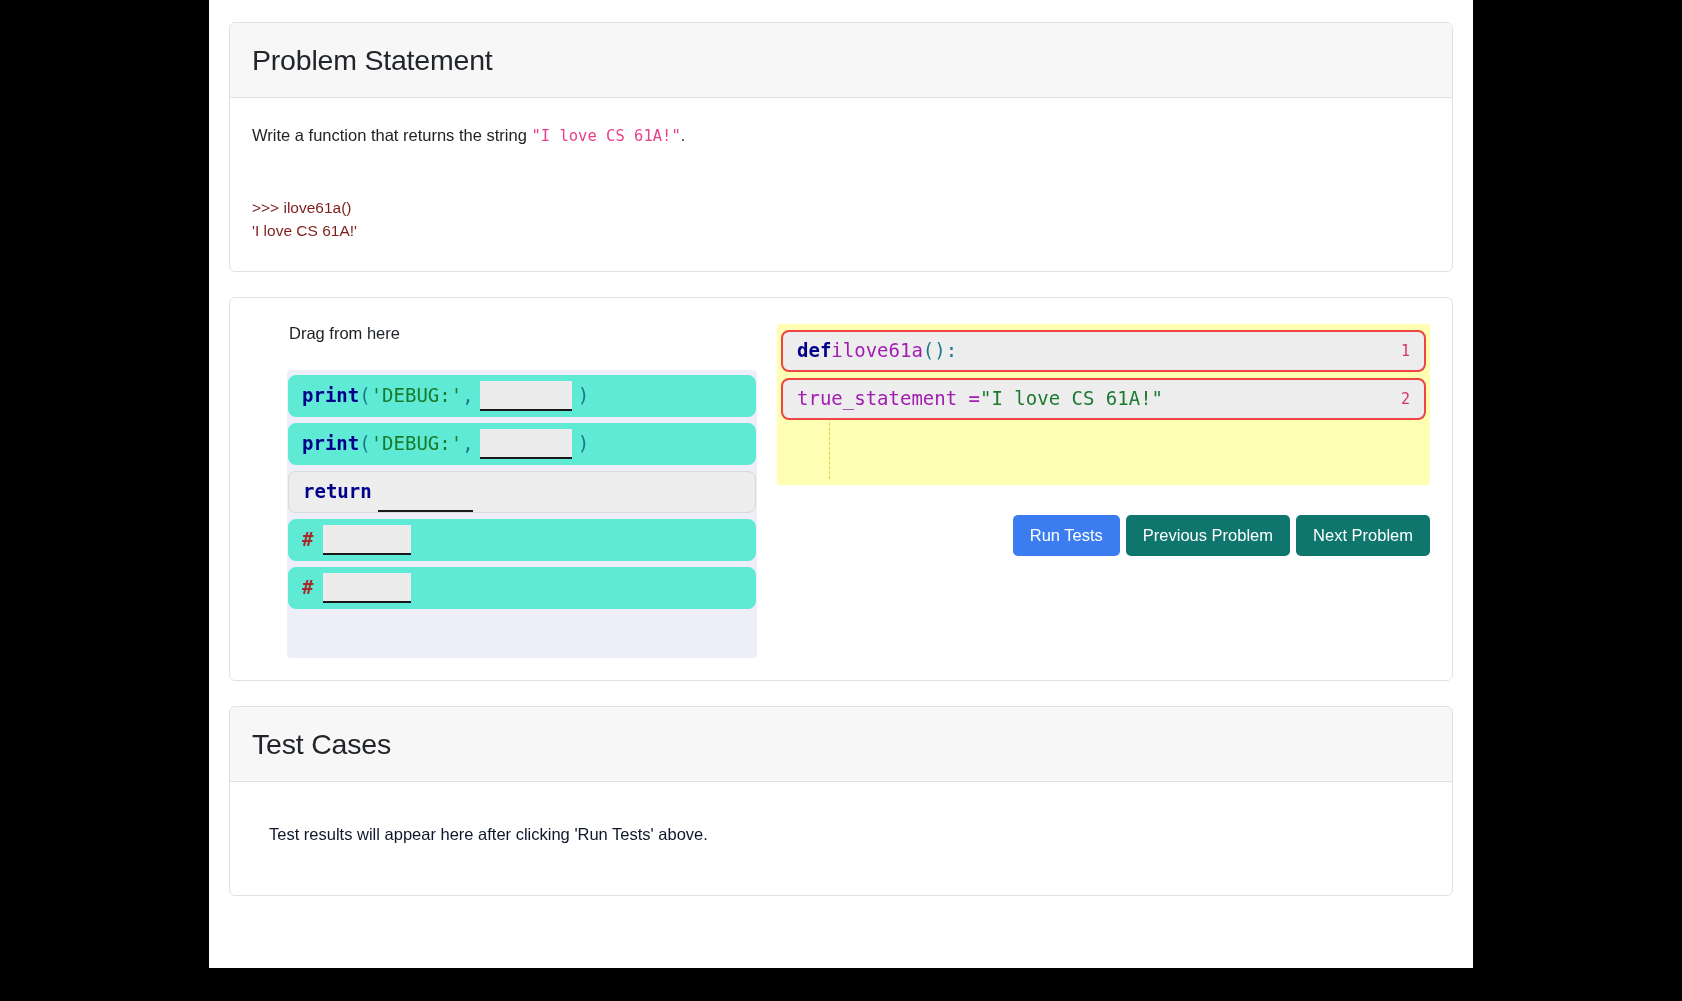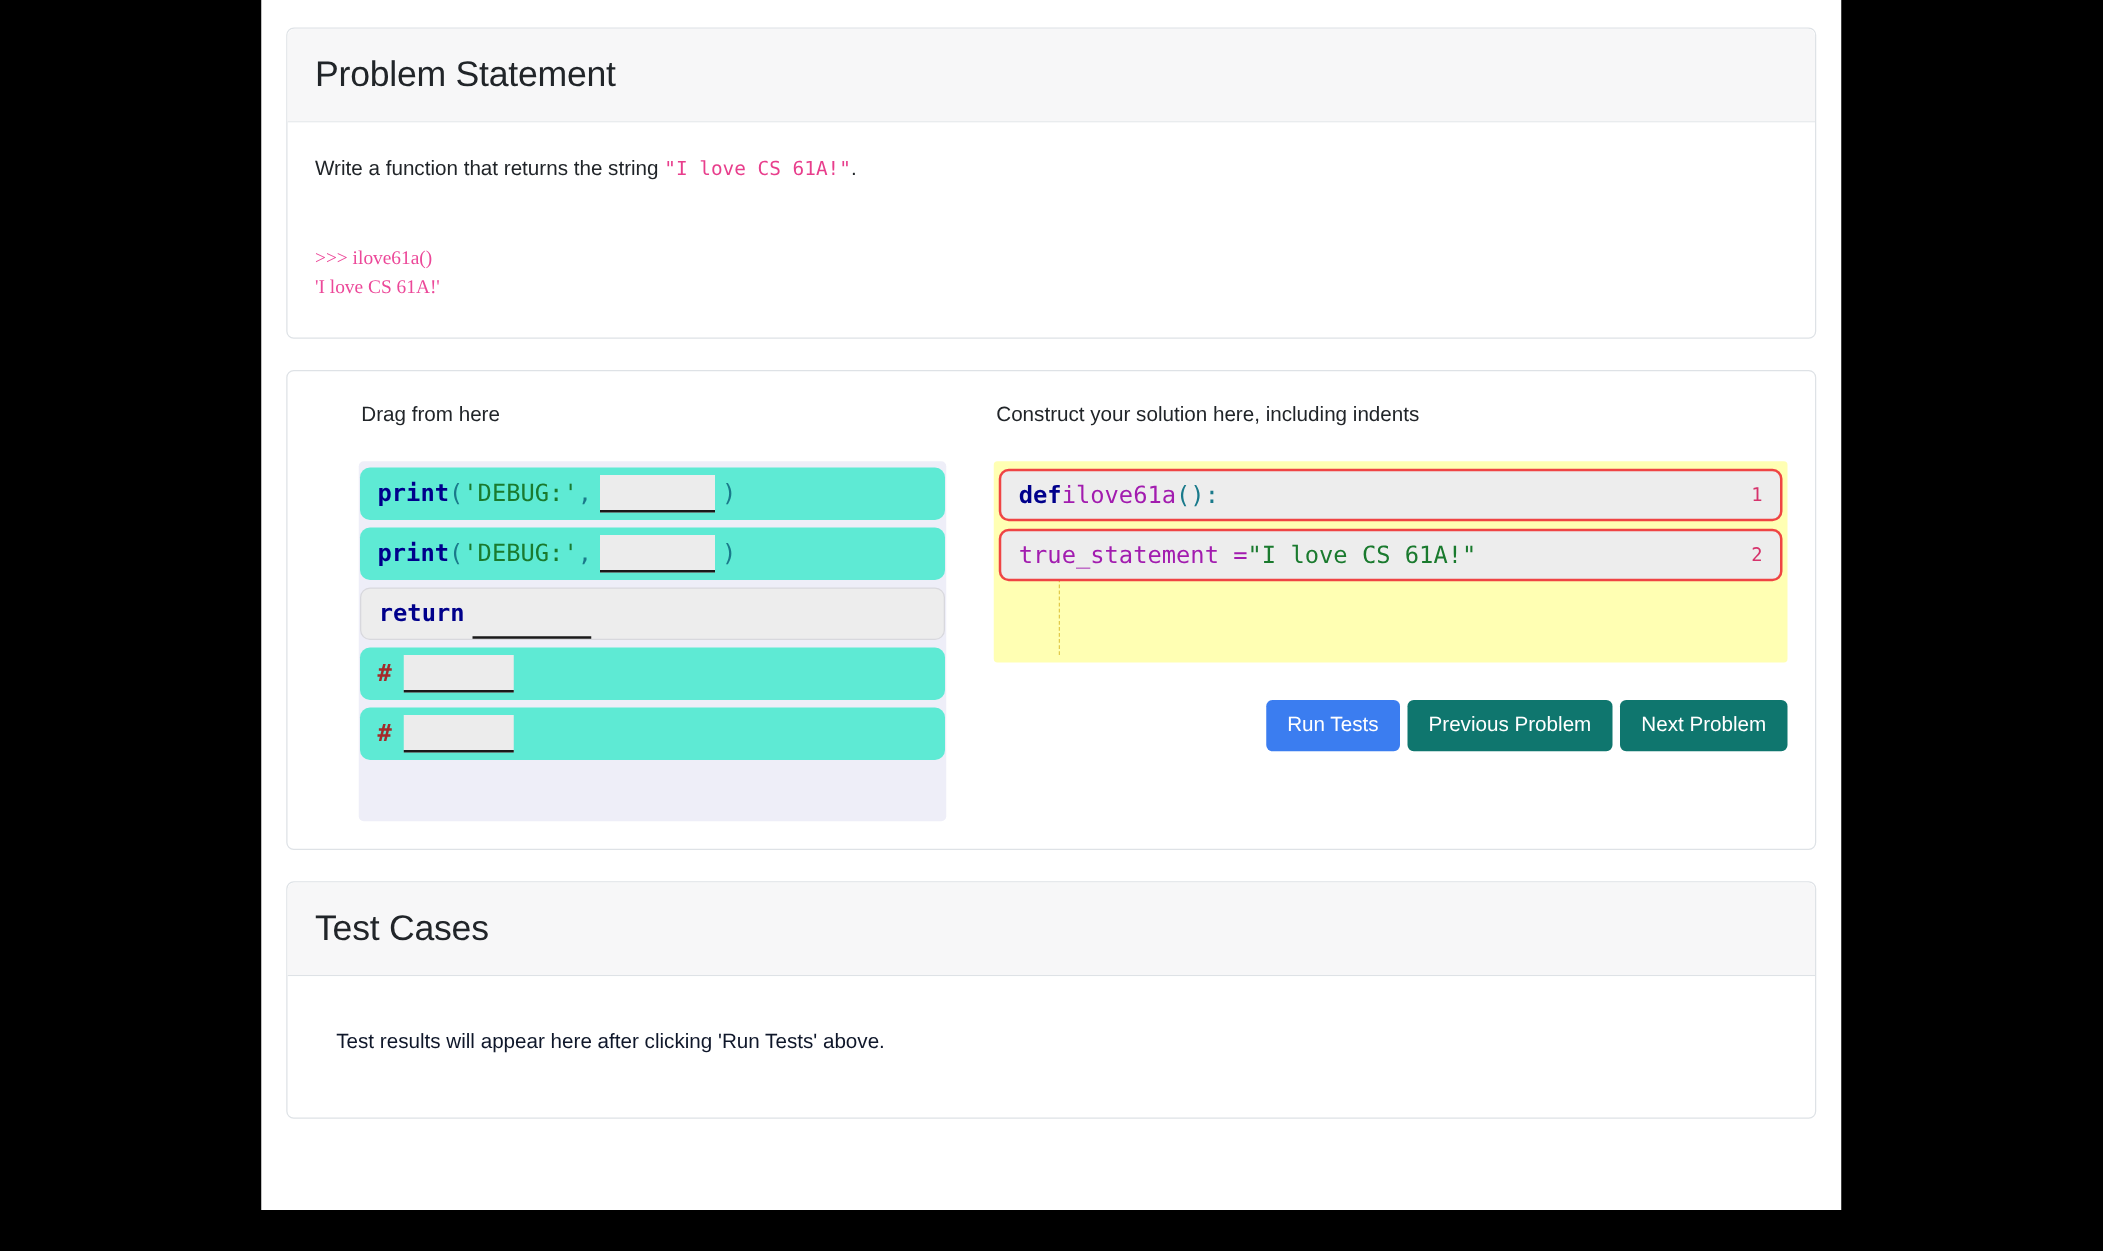--- a/index.html
+++ b/index.html
@@ -65,35 +65,35 @@
     color: #212529;
     line-height: 1.6;
     margin: 0;
   }
   .code-inline {
     font-family: "DejaVu Sans Mono", monospace;
     font-size: 15.5px;
     color: #e83e8c;
   }
   .prob-pre {
-    font-family: Liberation Serif, serif;
+    font-family: Liberation Sans, sans-serif;
     font-size: 15.5px;
-    color: #ec4899;
+    color: #7f1d1d;
     line-height: 1.48;
     margin: 48px 0 0 0;
     white-space: pre;
   }
 
   
   .builder-body {
     padding: 26px 22px 22px 22px;
   }
   .builder-grid {
     display: flex;
-    gap: 38px;
+    gap: 20px;
     align-items: flex-start;
     padding-left: 35px;
   }
   .builder-col-left { width: 470px; flex: 0 0 470px; }
   .builder-col-right { flex: 1 1 auto; min-width: 0; }
 
   .col-label {
     font-family: "Liberation Sans", sans-serif;
     font-size: 16.5px;
     color: #212529;
@@ -290,21 +290,20 @@
 
                 <div class="block blue">
                   <span class="tok-hash">#</span>
                     <input class="blank hash" type="text" value="" style="">
                 </div>
 
               </div>
             </div>
 
             <div class="builder-col-right">
-              <p class="col-label">Construct your solution here, including indents</p>
 
               <div class="drop-area">
                 <div class="indent-guides"></div>
 
                 <div class="drop-block">
                   <span class="tok-kw">def</span>
                     <span class="tok-plain"> </span>
                     <span class="tok-plain">ilove61a</span>
                     <span class="tok-paren">():</span>
                   <span class="line-num">1</span>

